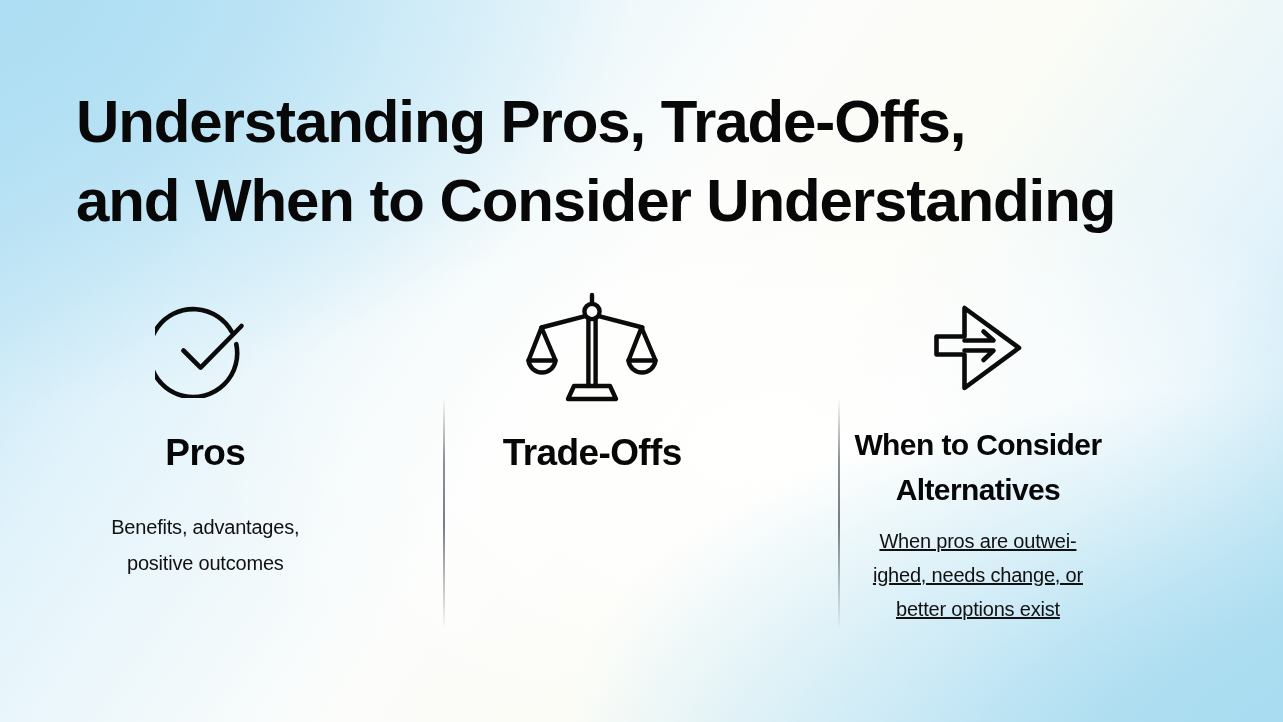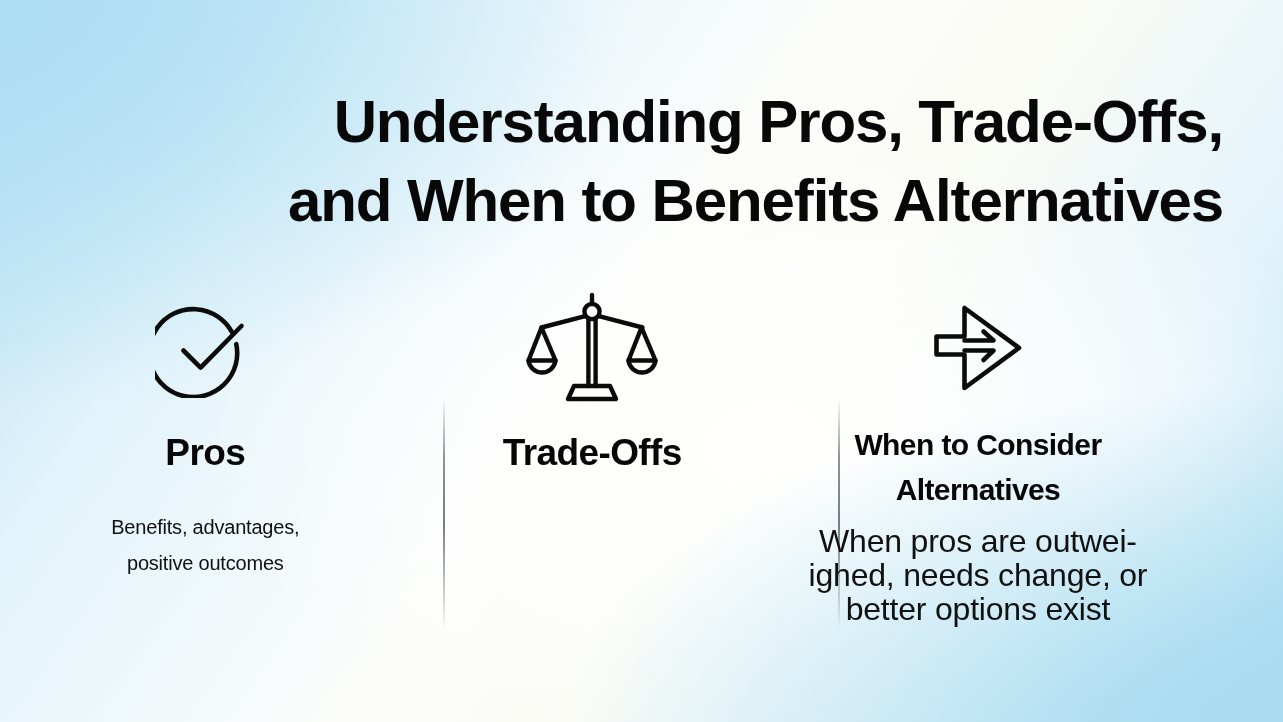--- a/index.html
+++ b/index.html
@@ -25,24 +25,24 @@
     background:
       radial-gradient(ellipse 90% 75% at 100% 100%, #a9dcf0 0%, rgba(169,220,240,0.55) 28%, rgba(169,220,240,0.0) 62%),
       radial-gradient(ellipse 75% 85% at 0% 0%, #aedef3 0%, rgba(174,222,243,0.62) 30%, rgba(174,222,243,0.0) 66%),
       radial-gradient(ellipse 60% 55% at 62% 62%, #fffffe 0%, rgba(255,255,254,0.65) 40%, rgba(255,255,254,0) 78%),
       linear-gradient(125deg, #b3dff3 0%, #e2f3fb 22%, #fcfdfb 47%, #fbfcf5 60%, #e3f3fb 80%, #a9dcf0 100%);
   }
 
   
   .title-block {
     position: absolute;
-    left: 8px;
+    left: 16px;
     right: 0;
     top: 82px;
-    text-align: right;
+    text-align: left;
     padding: 0 60px;
     box-sizing: border-box;
   }
   .title-line {
     font-size: 60px;
     line-height: 79px;
     font-weight: 700;
     letter-spacing: -1.1px;
     color: #080808;
     white-space: nowrap;
@@ -99,23 +99,24 @@
     color: #111111;
     letter-spacing: -0.2px;
   }
   .col-pros .col-desc,
   .col-tradeoffs .col-desc {
     font-size: 20px;
     line-height: 36px;
     margin-top: 34px;
   }
   .col-alts .col-desc {
-    font-size: 32px;
+    font-size: 20px;
     line-height: 34px;
     margin-top: 12px;
+    text-decoration: underline;
   }
 
   
   .divider {
     position: absolute;
     top: 400px;
     width: 1.5px;
     height: 228px;
     background: linear-gradient(to bottom,
         rgba(120,128,134,0.04) 0%,
@@ -127,21 +128,21 @@
   .divider-1 { left: 443px; }
   .divider-2 { left: 838px; }
 </style>
 </head>
 <body>
 
 <div class="slide">
 
   <div class="title-block">
     <div class="title-line">Understanding Pros, Trade-Offs,</div>
-    <div class="title-line">and When to Benefits Alternatives</div>
+    <div class="title-line">and When to Consider Understanding</div>
   </div>
 
   <div class="divider divider-1"></div>
   <div class="divider divider-2"></div>
 
   <div class="columns">
 
     <div class="col col-pros">
       <div class="icon-wrap">
         <svg width="100" height="100" viewBox="0 0 100 100" fill="none" stroke="#0b0b0b" stroke-width="4.6" stroke-linecap="round" stroke-linejoin="round" aria-hidden="true">

